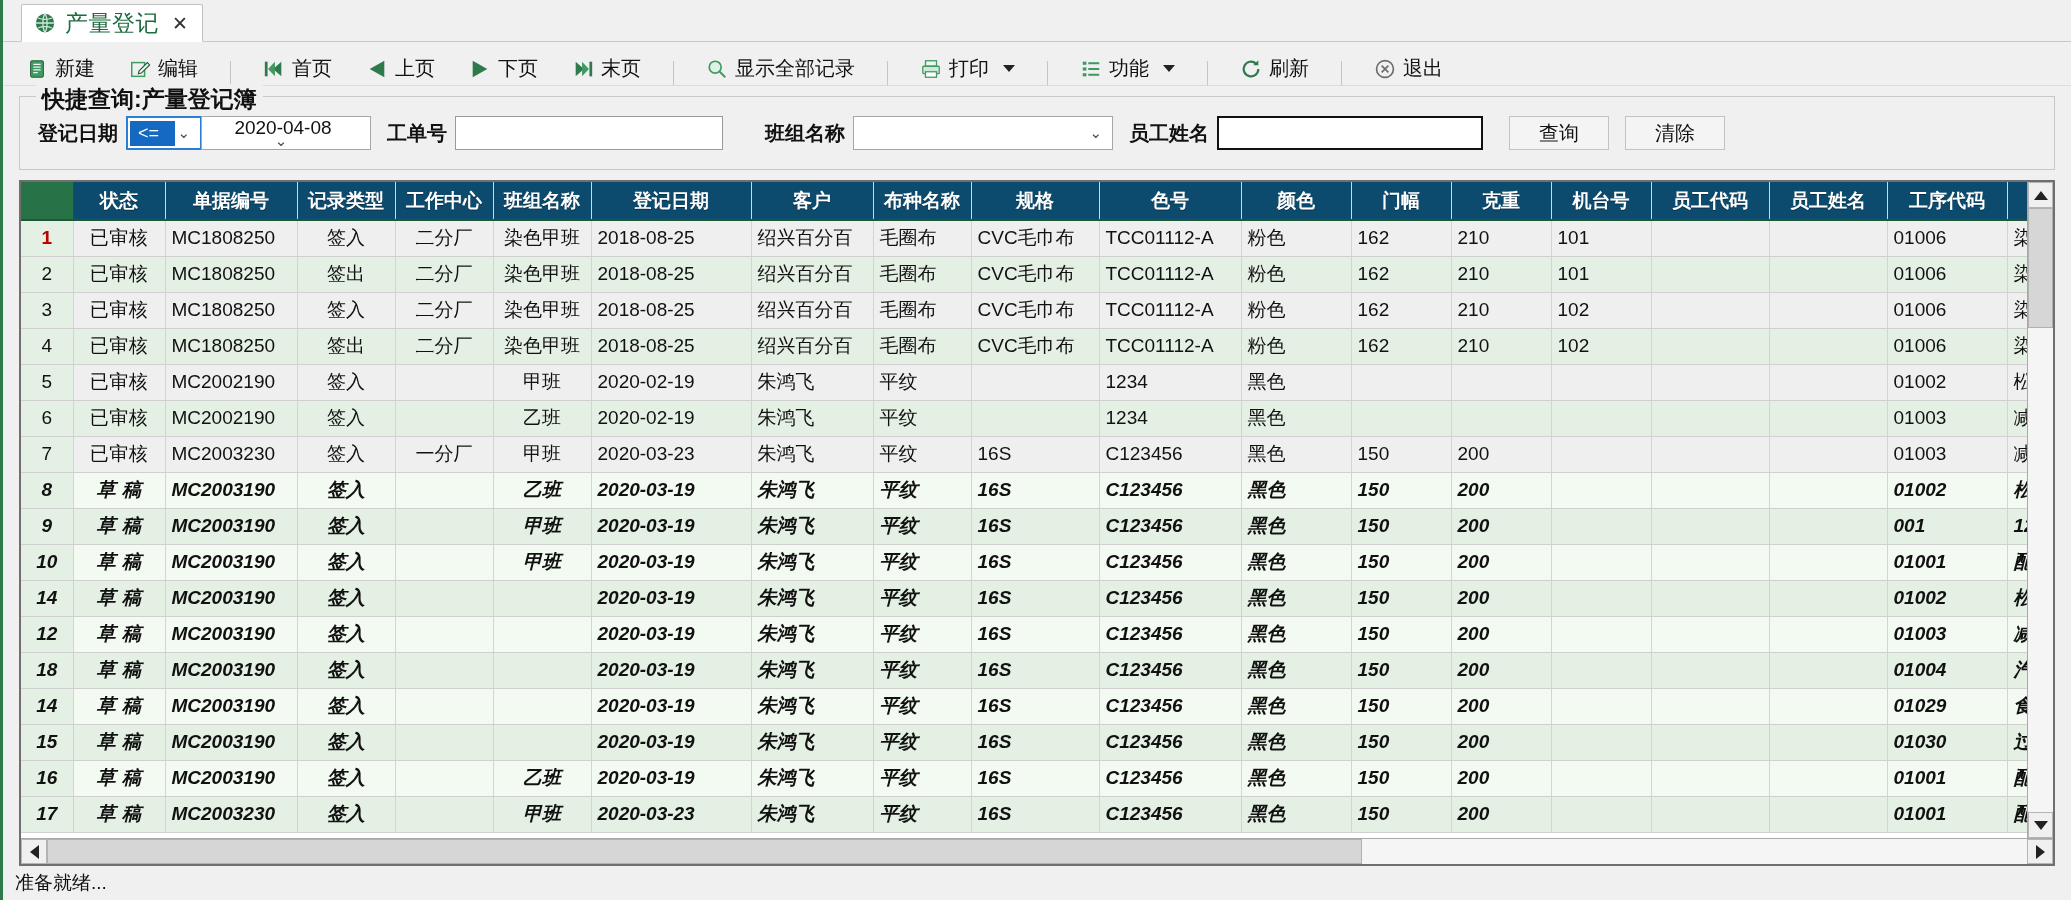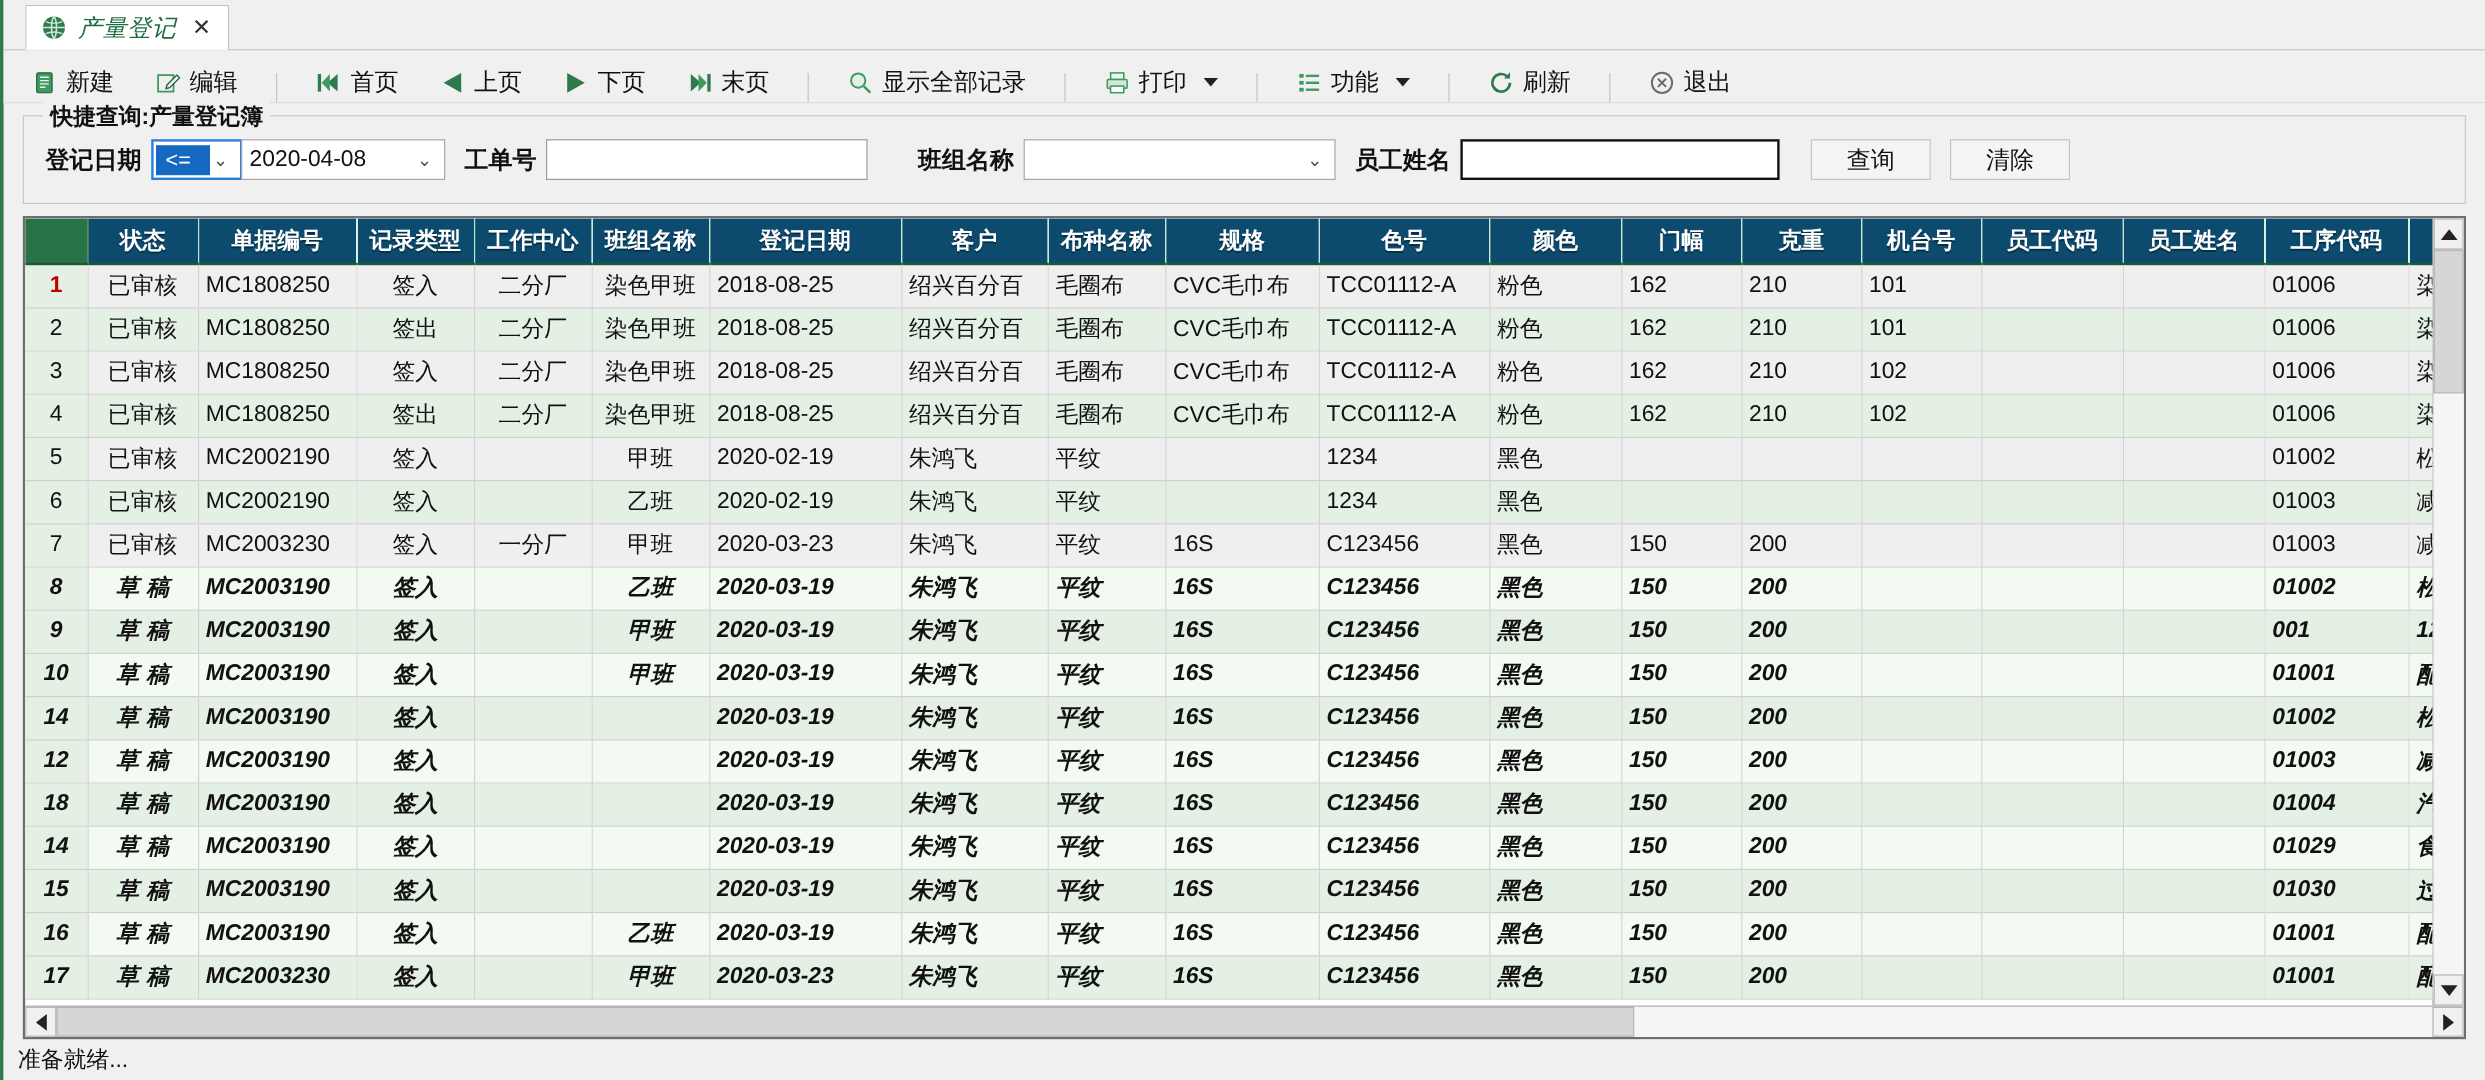--- a/index.html
+++ b/index.html
@@ -35,23 +35,22 @@
     background: #ffffff;
     border: 1px solid #c0c0c0;
     border-bottom: 1px solid #ffffff;
     display: flex; align-items: center;
     gap: 9px;
     padding: 0 14px 0 12px;
     position: relative; top: 1px;
     border-radius: 2px 2px 0 0;
   }
   .tab-label {
-    font-size: 20px; color: #1e6b3f; font-weight: 400;
+    font-size: 23px; color: #1e6b3f; font-weight: 400;
     letter-spacing: .5px;
-    font-style: italic;
   }
   .tab-close {
     font-size: 19px; color: #333; font-weight: 700;
     margin-left: 4px; cursor: pointer; line-height: 1;
   }
   .globe-icon { width: 22px; height: 22px; display:block; }
 
   
   .toolbar {
     height: 44px;
@@ -85,21 +84,21 @@
     margin: 10px 16px 0 16px;
     border: 1px solid #c8c8c8;
     position: relative;
     height: 74px;
     flex: 0 0 auto;
     background: #f0f0f0;
   }
   .querybox-title {
     position: absolute; top: -13px; left: 16px;
     background: #f0f0f0; padding: 0 6px;
-    font-size: 19px; color: #111; font-weight: 700;
+    font-size: 23px; color: #111; font-weight: 700;
     white-space: nowrap;
   }
   .queryrow {
     display: flex; align-items: center;
     height: 100%;
     padding: 0 16px 0 18px;
     gap: 0;
   }
   .q-label {
     font-size: 20px; color: #111; font-weight: 700;
@@ -112,21 +111,21 @@
     cursor: pointer;
   }
   .q-select .sel-text {
     padding: 0 6px; flex: 1; white-space: nowrap; overflow: hidden;
   }
   .q-select.op { width: 76px; border: 2px solid #2a7fd4; }
   .q-select.op .sel-text {
     background: #1669c1; color: #fff; padding: 2px 8px;
     margin: 0 2px; font-size: 18px;
   }
-  .q-select.date { width: 170px; margin-left: -1px; }
+  .q-select.date { width: 170px; margin-left: -1px; flex-direction: column; }
   .q-select.team { width: 260px; }
   .v-caret {
     font-size: 15px; color: #444; padding-right: 4px; line-height: 1;
     font-family: "DejaVu Sans", sans-serif;
   }
   .q-input {
     height: 34px; border: 1px solid #9a9a9a; background: #fff;
     font-size: 19px; padding: 0 6px;
   }
   .q-input.wo { width: 268px; }

